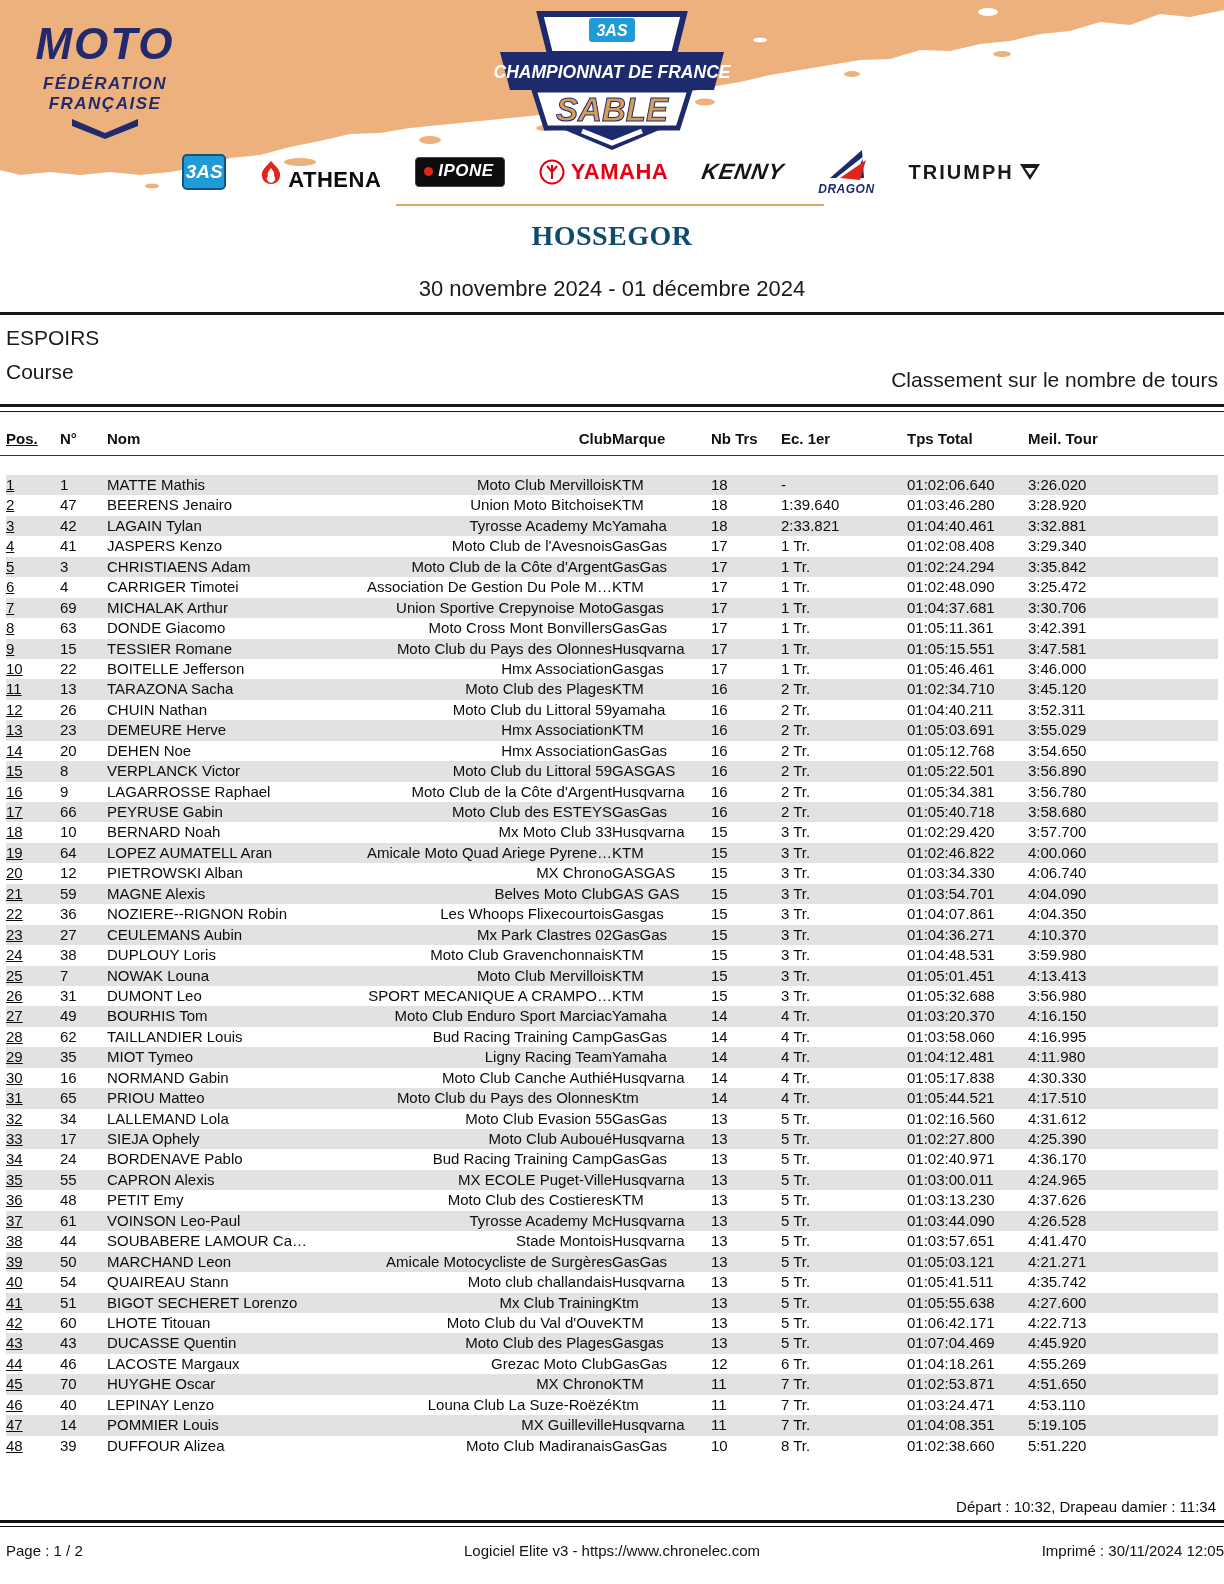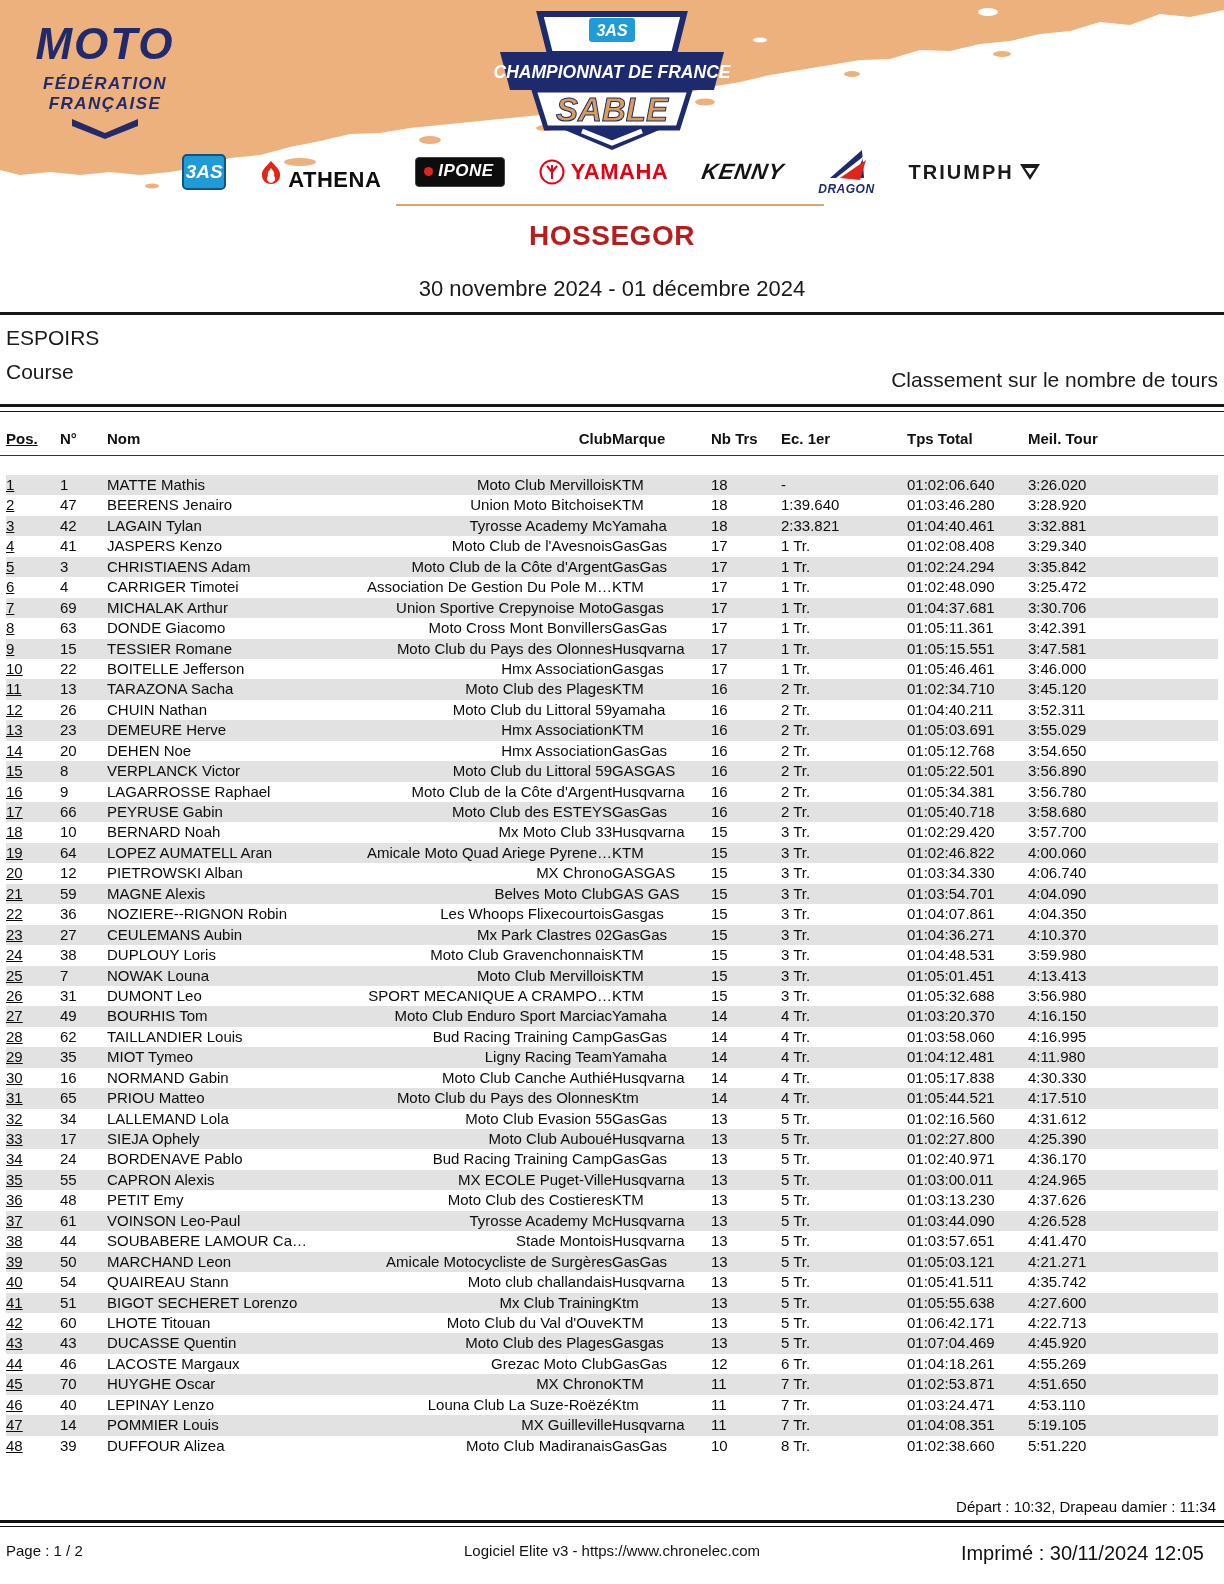--- a/index.html
+++ b/index.html
@@ -27,21 +27,21 @@
   .yamaha { display:flex; align-items:center; gap:6px; color:#e60012; }
   .yamaha .txt { font-size:22px; font-weight:900; letter-spacing:0.5px; }
   .kenny { font-size:22px; font-weight:900; font-style:italic; transform:skewX(-10deg); color:#141414; letter-spacing:1px; }
   .dragon { display:flex; flex-direction:column; align-items:center; }
   .dragon .lbl { font-size:12px; font-weight:900; font-style:italic; color:#1e2a6e; letter-spacing:0.5px; margin-top:-6px; text-shadow:0 0 1px #fff; }
   .triumph { display:flex; align-items:center; gap:4px; color:#1a1a1a; }
   .triumph .txt { font-size:20px; font-weight:800; letter-spacing:2px; }
   .gold-line { position:absolute; top:204px; left:396px; width:428px; height:2px; background:#dfa568; }
 
   
-  .event-title { position:absolute; top:220px; left:0; width:100%; text-align:center; font-size:28px; font-weight:600; letter-spacing:0.5px; color:#b91c1c; }
+  .event-title { position:absolute; top:220px; left:0; width:100%; text-align:center; font-size:28px; font-weight:600; letter-spacing:0.5px; color:#0c4a6e;font-family:Liberation Serif, serif; }
   .event-dates { position:absolute; top:276px; left:0; width:100%; text-align:center; font-size:22px; font-weight:400; color:#1a1a1a; }
 
   .rule-1 { position:absolute; top:312px; left:0; width:1224px; height:3px; background:#161616; }
   .category { position:absolute; top:326px; left:6px; font-size:21px; color:#1a1a1a; }
   .session  { position:absolute; top:360px; left:6px; font-size:21px; color:#1a1a1a; }
   .classif  { position:absolute; top:368px; right:6px; font-size:21px; color:#1a1a1a; }
   .rule-2 { position:absolute; top:404px; left:0; width:1224px; height:8px; border-top:3px solid #161616; border-bottom:1px solid #161616; }
 
   
   .thead { position:absolute; top:430px; left:6px; width:1212px; display:flex; font-size:15px; font-weight:700; color:#111; }
@@ -51,21 +51,21 @@
   .trow.stripe { background:#e2e2e2; }
   .c0 { width:54px;text-decoration:underline; }  .c1 { width:47px; }  .c2 { width:226px; overflow:hidden; }
   .c3 { width:279px; overflow:hidden;text-align:right; } .c4 { width:99px; }  .c5 { width:70px; }
   .c6 { width:126px; } .c7 { width:121px; } .c8 { width:190px; }
 
   
   .depart { position:absolute; top:1498px; right:8px; font-size:15px; color:#0d0d0d; }
   .rule-4 { position:absolute; top:1520px; left:0; width:1224px; height:7px; border-top:3px solid #111; border-bottom:1px solid #111; }
   .foot-page { position:absolute; top:1542px; left:6px; font-size:15px; }
   .foot-soft { position:absolute; top:1542px; left:0; width:100%; text-align:center; font-size:15px; }
-  .foot-print{ position:absolute; top:1542px; right:20px; font-size:20px; }
+  .foot-print{ position:absolute; top:1542px; right:0; font-size:15px; }
 </style>
 </head>
 <body>
 
 <div class="page">
 
   <svg class="band-svg" viewBox="0 0 1224 200" preserveAspectRatio="none">
     <path fill="#ecb17d" d="M0,0 H1224 V10 L1190,17 1160,14 1130,25 1100,22 1070,31 1040,34 1010,41 980,44 950,51 920,50 890,59 860,60 830,65 800,70 770,75 740,82 710,87 680,95 650,98 620,105 590,108 560,113 530,116 500,119 470,122 440,125 410,128 380,133 350,134 320,141 290,147 260,155 230,158 200,167 170,172 140,175 110,172 80,175 50,172 20,175 0,170 Z"></path>
     <ellipse cx="300" cy="162" rx="16" ry="4" fill="#ecb17d"></ellipse>
     <ellipse cx="430" cy="140" rx="11" ry="4" fill="#ecb17d"></ellipse>

